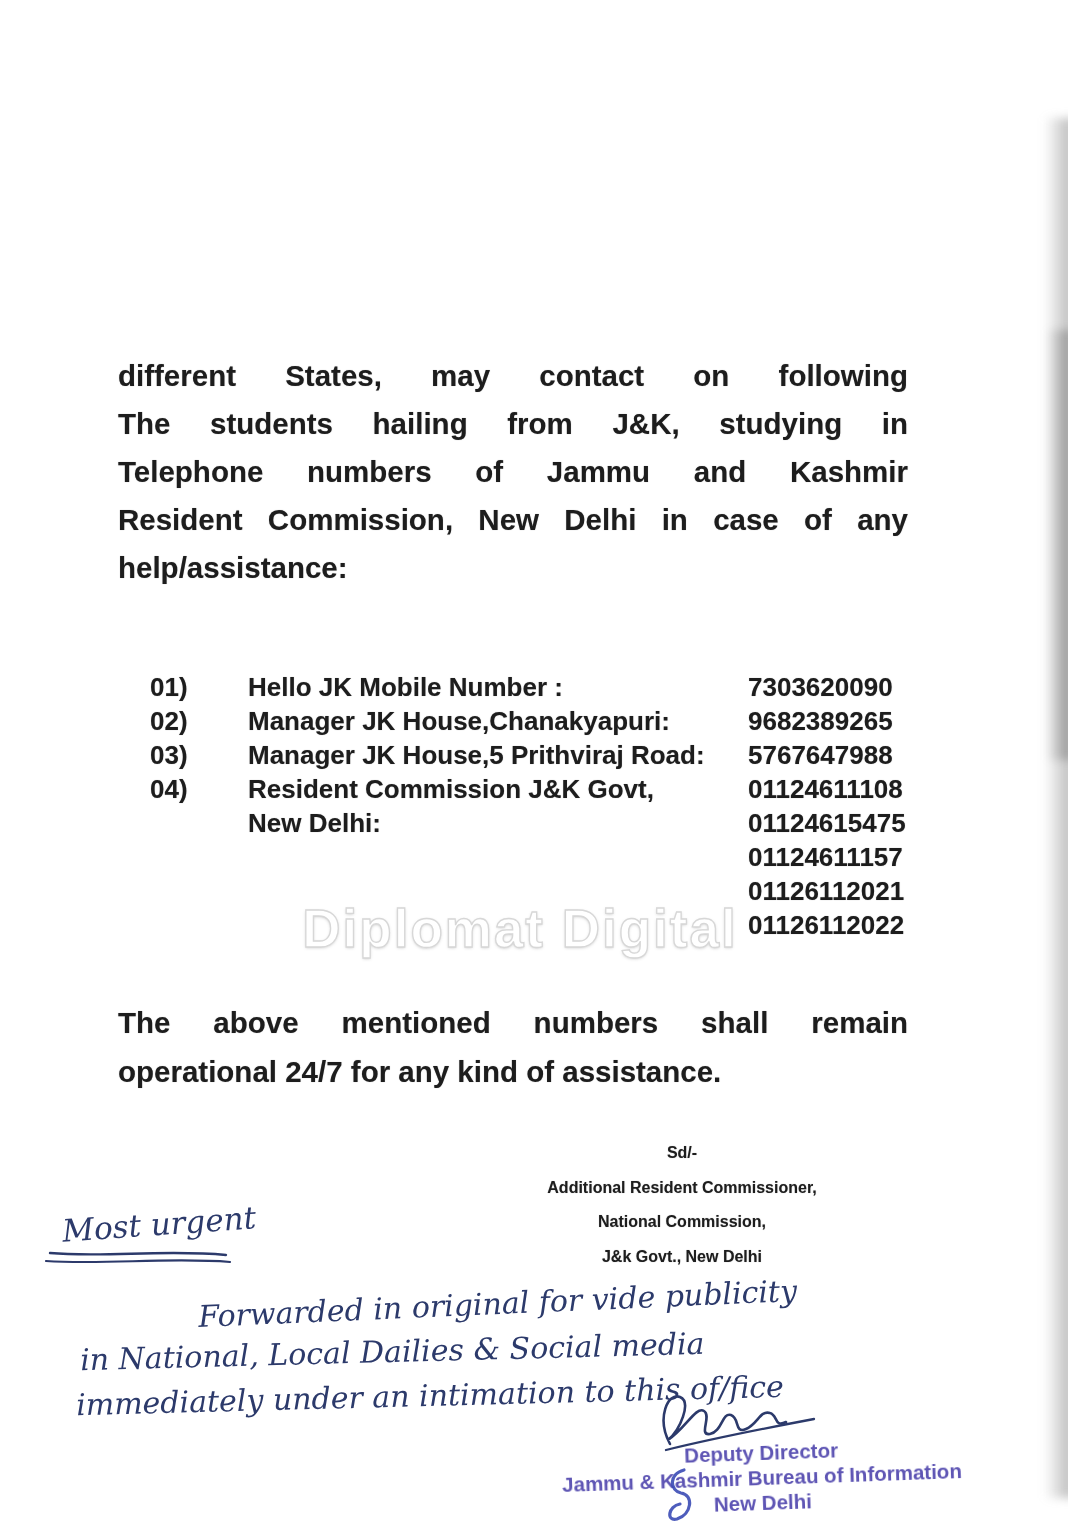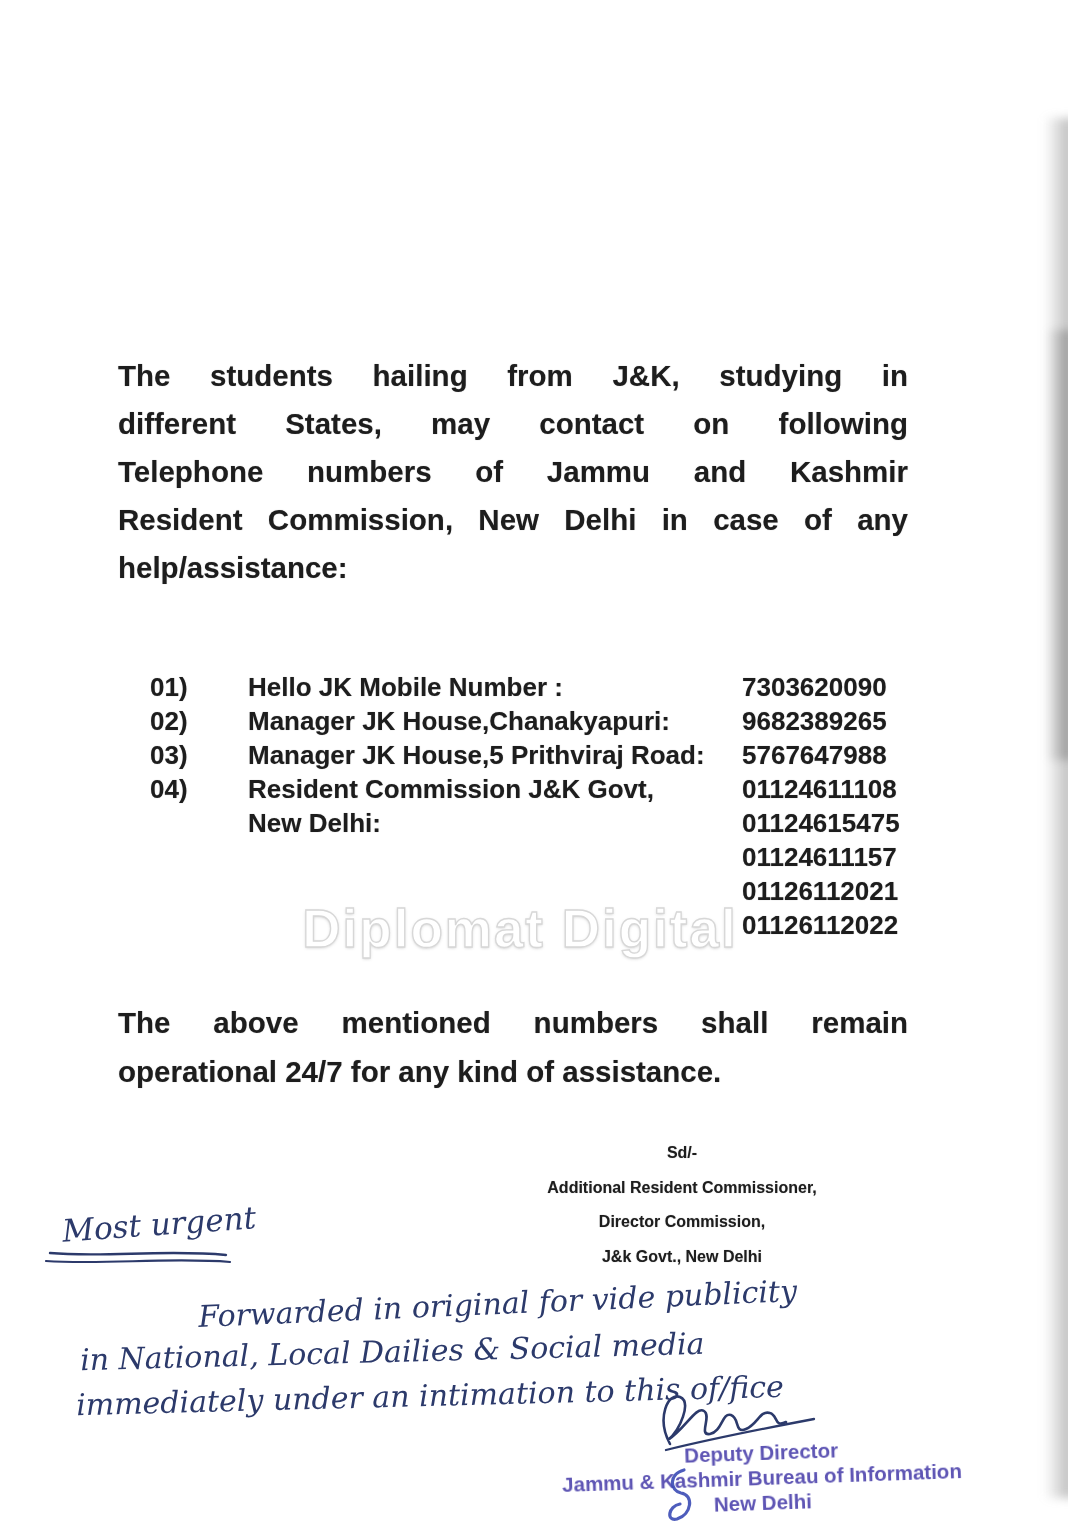--- a/index.html
+++ b/index.html
@@ -31,21 +31,21 @@
   .intro { position:absolute; top:352px; left:118px; width:790px;
            font-weight:bold; font-size:29.5px; }
   .jline { text-align:justify; text-align-last:justify; line-height:48px; }
   .jline.last { text-align-last:left; }
 
   .contacts { position:absolute; top:670px; left:150px; width:770px;
               font-weight:bold; font-size:26px; }
   .crow { display:flex; line-height:34px; }
   .cid { width:98px; flex:none; }
   .clabel { width:494px; flex:none; }
-  .cnum { flex:none; }
+  .cnum { flex:none;margin-left:6px; }
 
   .watermark {
     position:absolute; top:898px; left:0; width:1040px; text-align:center;
     font-size:53px; font-weight:bold; letter-spacing:2px; color:#ffffff;
     -webkit-text-stroke:1.3px #d7d7d7;
     text-shadow:0 1px 3px rgba(140,140,140,0.45);
   }
 
   .closing { position:absolute; top:998px; left:118px; width:790px;
              font-weight:bold; font-size:29.5px; }
@@ -75,22 +75,22 @@
 </head>
 <body>
 
 <div class="page">
 
   <div class="edge-shadow"></div>
   <div class="edge-shadow2"></div>
 
 
   <div class="intro typed">
+    <div class="jline">different States, may contact on following</div>
     <div class="jline">The students hailing from J&amp;K, studying in</div>
-    <div class="jline">different States, may contact on following</div>
     <div class="jline">Telephone numbers of Jammu and Kashmir</div>
     <div class="jline">Resident Commission, New Delhi  in case of any</div>
     <div class="jline last">help/assistance:</div>
   </div>
 
   <div class="contacts typed">
     <div class="crow">
       <span class="cid">01)</span>
       <span class="clabel">Hello JK Mobile Number :</span>
       <span class="cnum">7303620090</span>
@@ -135,21 +135,21 @@
   <div class="watermark">Diplomat Digital</div>
 
   <div class="closing typed">
     <div class="jline">The above mentioned numbers shall remain</div>
     <div class="jline last">operational 24/7 for any kind of assistance.</div>
   </div>
 
   <div class="sigblock typed">
     <div>Sd/-</div>
     <div>Additional Resident Commissioner,</div>
-    <div>Director Commission,</div>
+    <div>National Commission,</div>
     <div>J&amp;k Govt., New Delhi</div>
   </div>
 
   <div class="ink most-urgent">Most urgent</div>
   <svg class="mu-underline" width="190" height="20">
     <path d="M6 5 C 60 10, 120 1, 182 7" stroke="#2c3a6b" stroke-width="2.4" fill="none" stroke-linecap="round"></path>
     <path d="M2 13 C 60 17, 125 9, 186 14" stroke="#2c3a6b" stroke-width="2.2" fill="none" stroke-linecap="round"></path>
   </svg>
 
   <div class="ink hnote note1">Forwarded in original for vide publicity</div>

